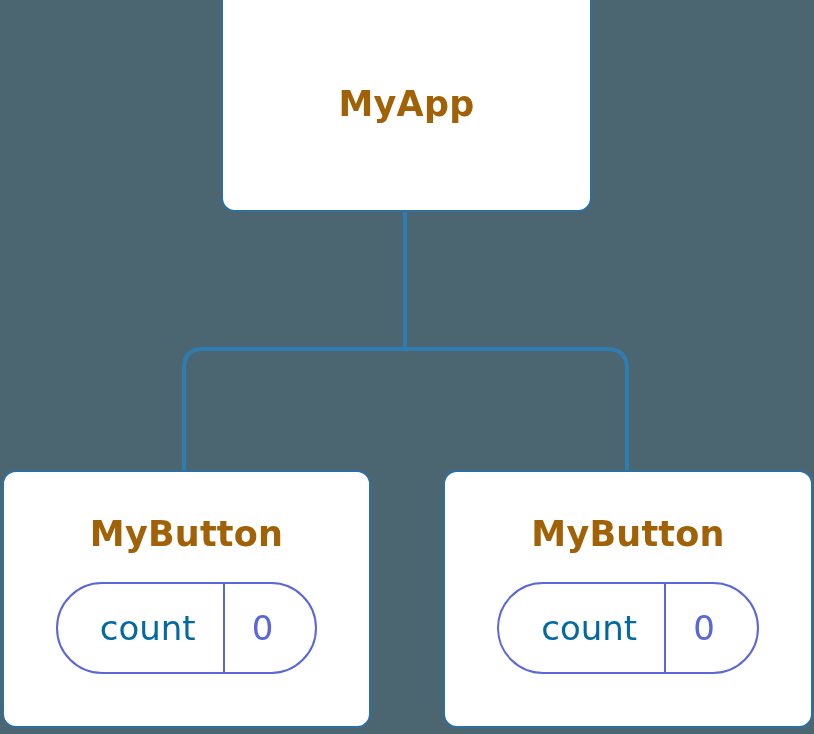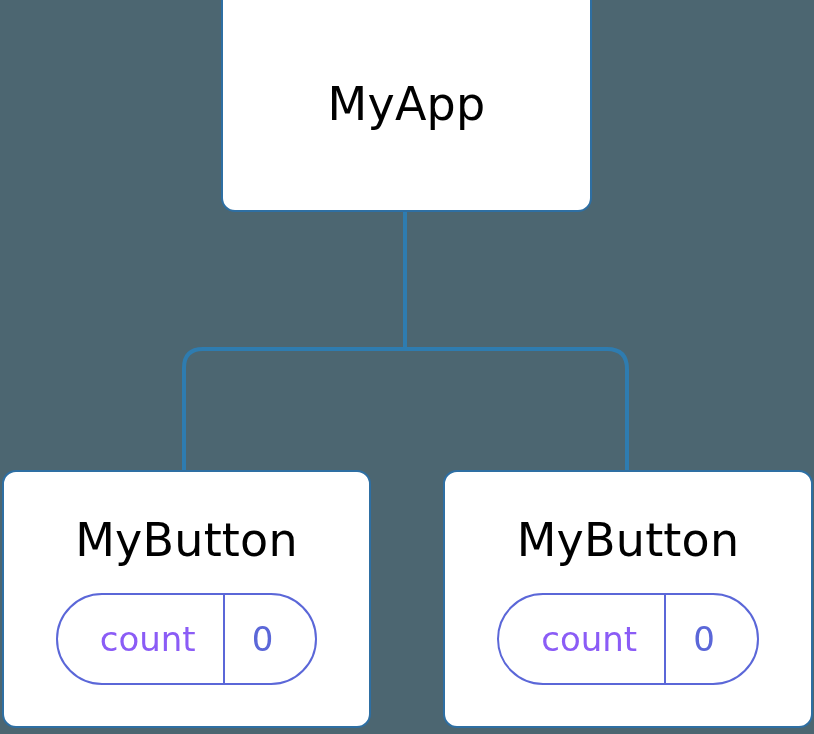--- a/index.html
+++ b/index.html
@@ -61,26 +61,26 @@
 
   .node-child-right {
     left: 443px;
     top: 470px;
     width: 370px;
     height: 258px;
     padding-top: 44px;
   }
 
   .node-title {
-    color: #000000;
-    font-size: 46px;
+    color: #a16207;
+    font-size: 35px;
     line-height: 1.05;
     letter-spacing: 0.2px;
     white-space: nowrap;
-    font-weight: 400;
+    font-weight: 700;
   }
 
   .node-root .node-title {
     margin-top: 10px;
   }
 
   
   .state-pill {
     margin-top: 29px;
     display: flex;
@@ -91,21 +91,21 @@
     border-radius: 46px;
     overflow: hidden;
     background: #ffffff;
   }
 
   .pill-key {
     display: flex;
     align-items: center;
     justify-content: center;
     padding: 0 27px 0 42px;
-    color: #8b5cf6;
+    color: #0369a1;
     font-size: 34px;
     line-height: 1;
     white-space: nowrap;
   }
 
   .pill-divider {
     width: 2px;
     background: #5b67d8;
     flex: 0 0 auto;
   }

